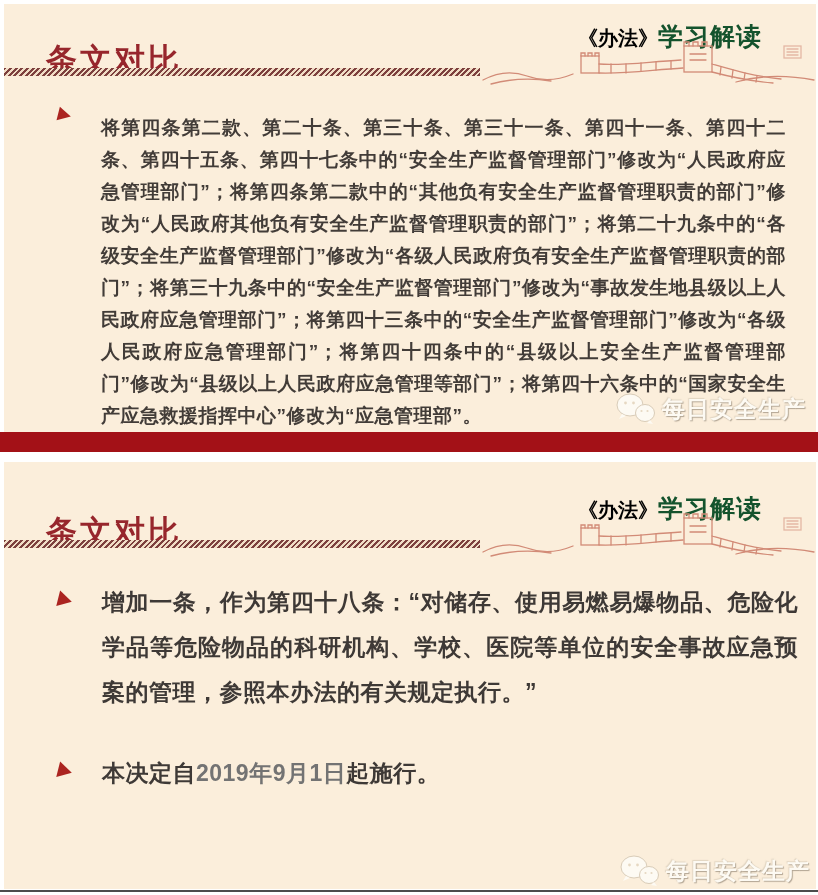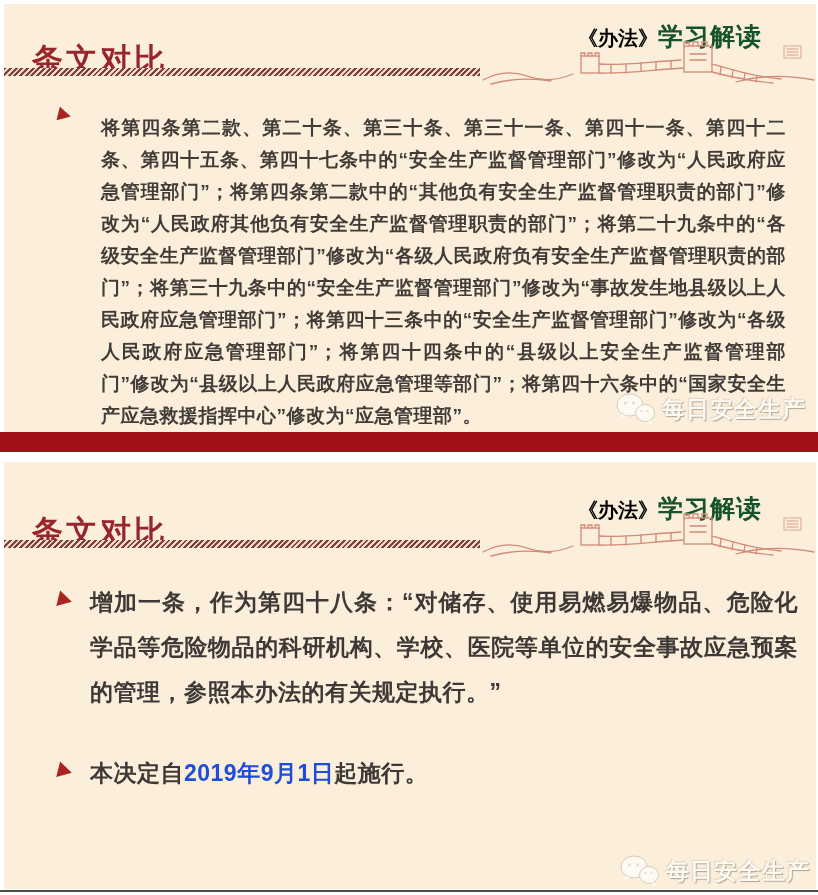--- a/index.html
+++ b/index.html
@@ -7,21 +7,21 @@
     width:818px;height:895px;position:relative;background:#ffffff;
     font-family:"Liberation Sans", sans-serif;overflow:hidden;
   }
   .panel{
     position:absolute;left:4px;right:2px;background:#fbeedb;
   }
   .panel.first{top:4px;height:428px;--hdr:14px;}
   .panel.second{top:462px;height:427px;--hdr:28px;}
 
   .panel-title{
-    position:absolute;left:28px;top:var(--hdr);
+    position:absolute;left:42px;top:var(--hdr);
     font-size:31px;font-weight:800;letter-spacing:3px;color:#97262c;
   }
   .panel-subtitle{
     position:absolute;right:54px;top:calc(var(--hdr) + 2px);
     white-space:nowrap;
   }
   .subtitle-book{font-size:20px;font-weight:700;color:#000000;}
   .subtitle-rest{font-size:25px;font-weight:800;color:#14532d;letter-spacing:1px;}
 
   .wall-illustration{
@@ -48,30 +48,30 @@
   }
   .body-block .arrow-icon{margin:8px 18px 0 2px;}
   .body-text{
     font-size:19px;line-height:32px;font-weight:700;color:#423c38;
     text-align:justify;letter-spacing:0.5px;
   }
 
   .bullet-list{
     position:absolute;left:52px;right:18px;top:118px;
   }
-  .bullet-list .bullet-row{margin-bottom:36px;}
+  .bullet-list .bullet-row{margin-bottom:36px;gap:12px;}
   .bullet-list .arrow-icon{
     margin:12px 18px 0 2px;
     border-left-width:14px;border-top-width:8px;border-bottom-width:8px;
   }
   .bullet-text{
     font-size:23px;line-height:45px;font-weight:700;color:#3e3936;
     text-align:justify;letter-spacing:0.5px;
   }
-  .date-strong{font-weight:900;color:#1d4ed8;}
+  .date-strong{font-weight:900;color:#737373;}
 
   .band-divider{
     position:absolute;left:0;top:432px;width:818px;height:20px;background:#a31117;
   }
   .bottom-line{
     position:absolute;left:0;top:890px;width:818px;height:2px;background:#4c4c4c;
   }
 
   .watermark{
     position:absolute;display:flex;align-items:center;gap:6px;

